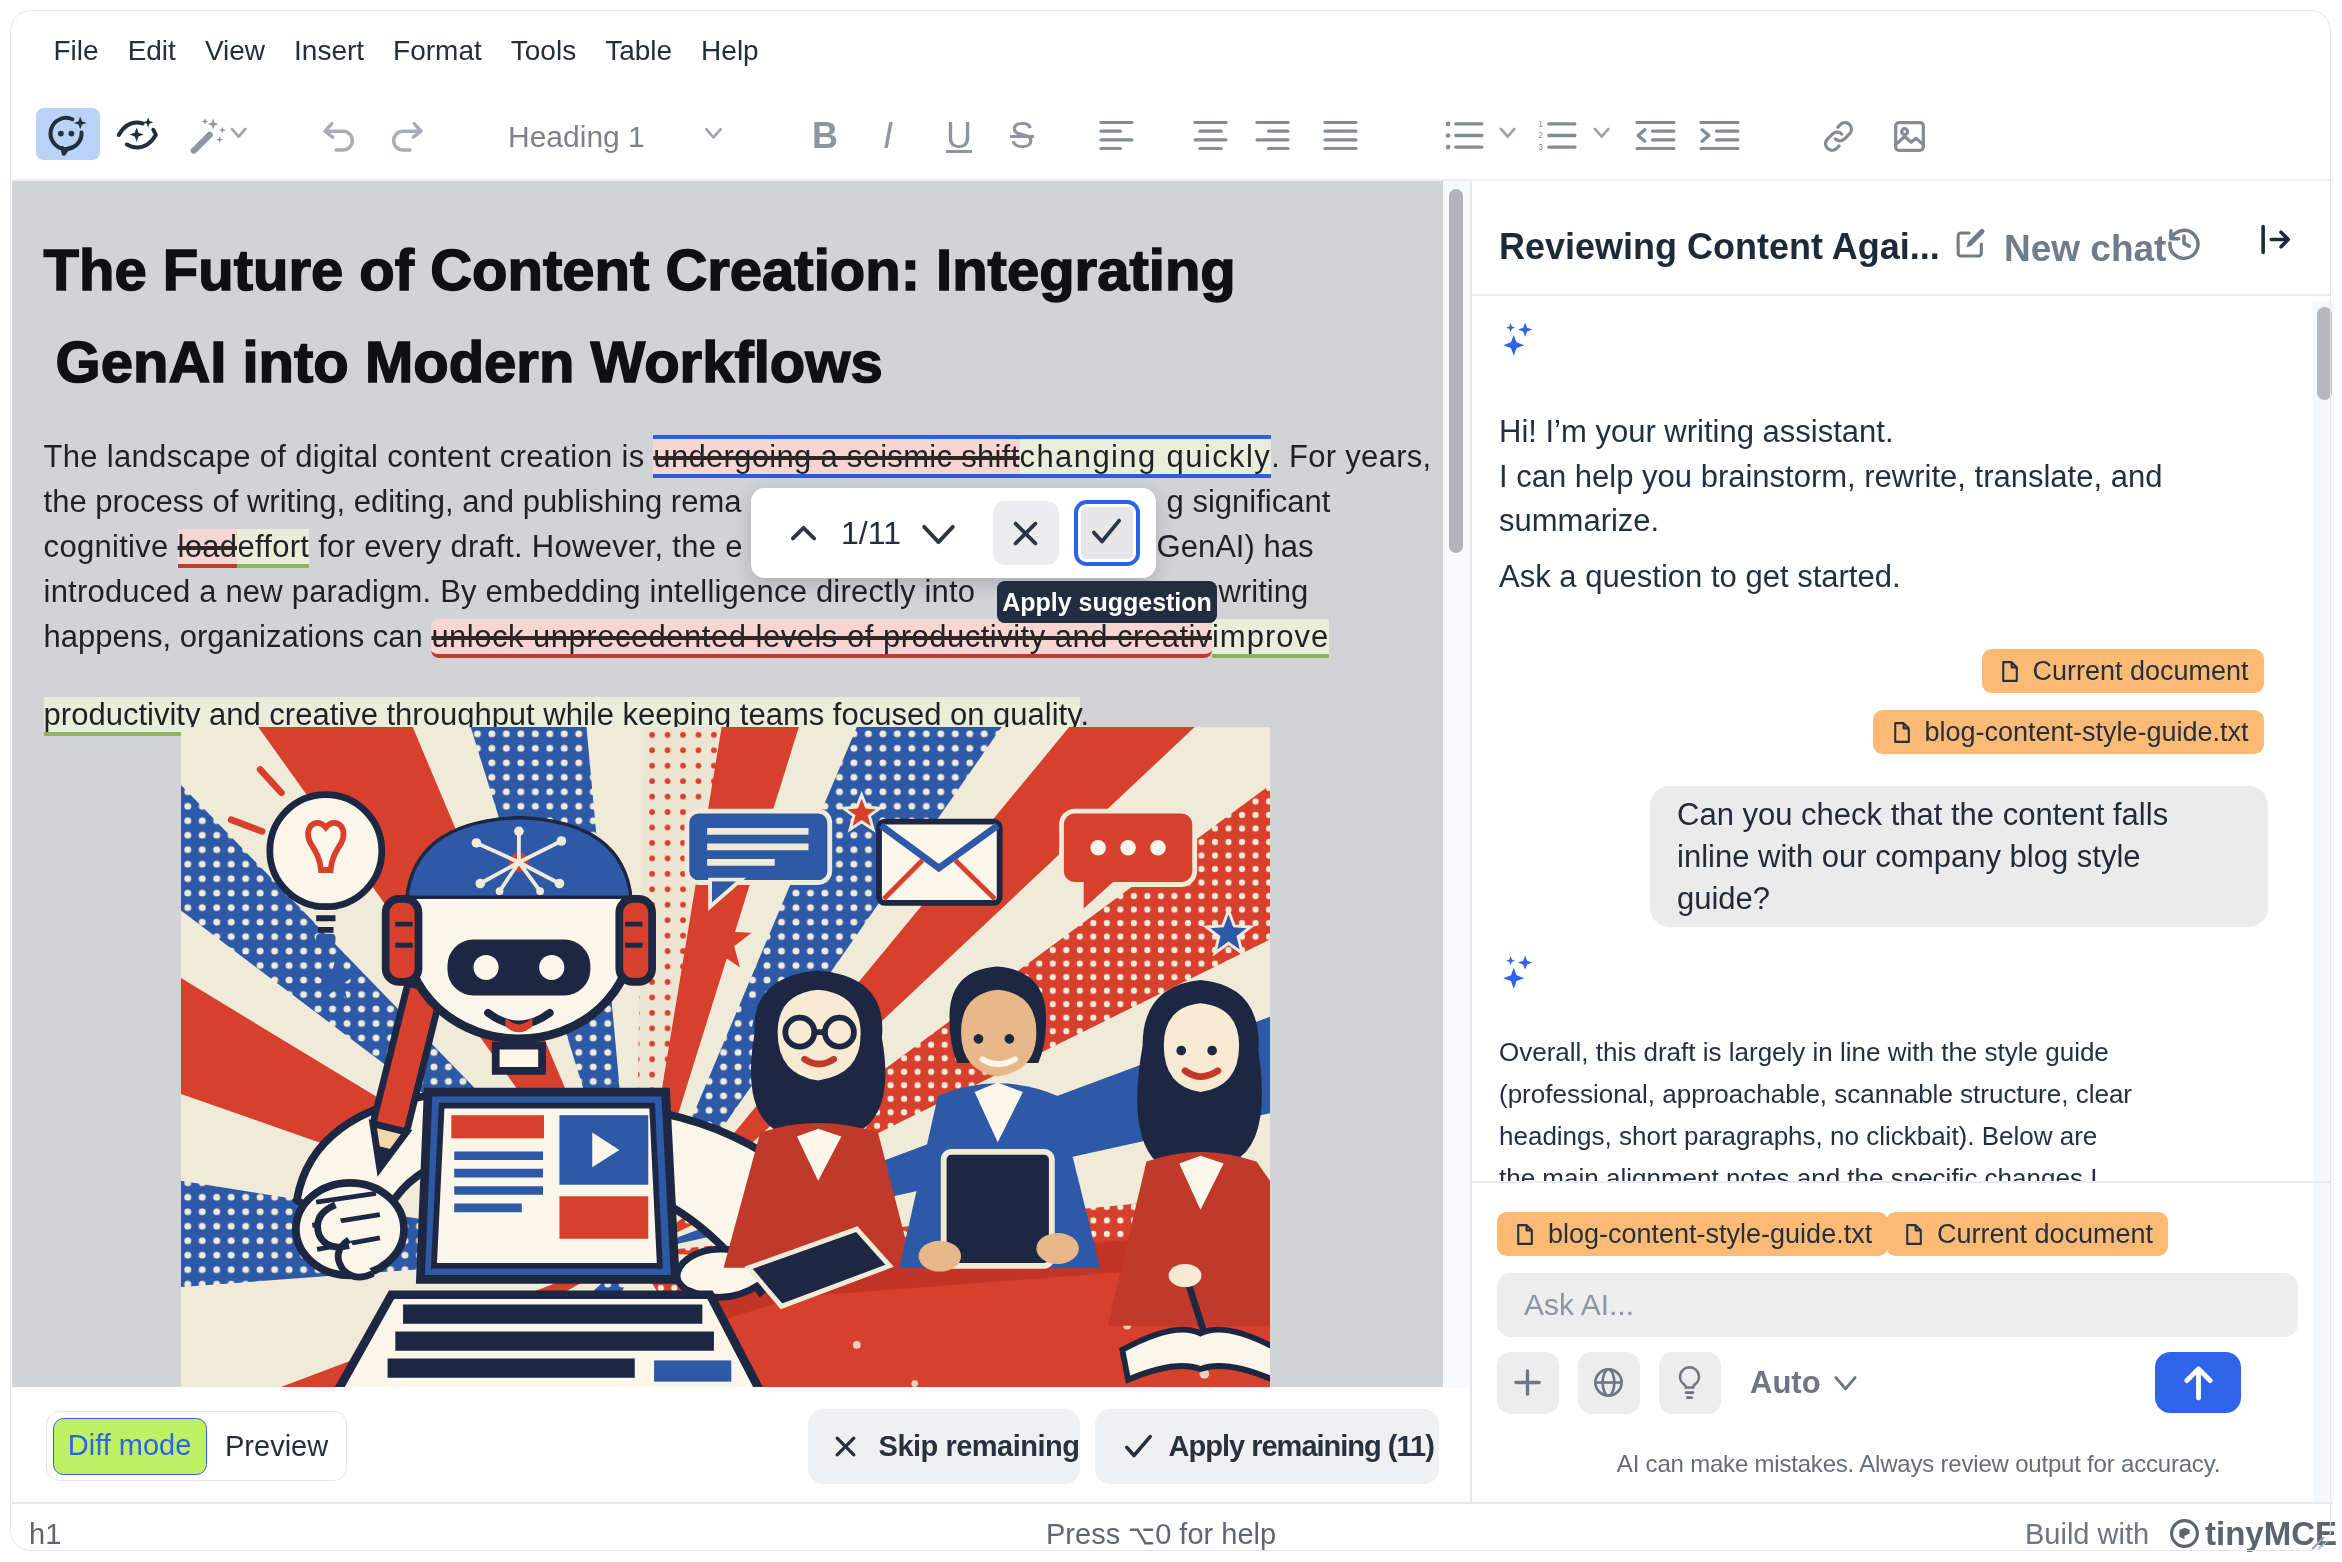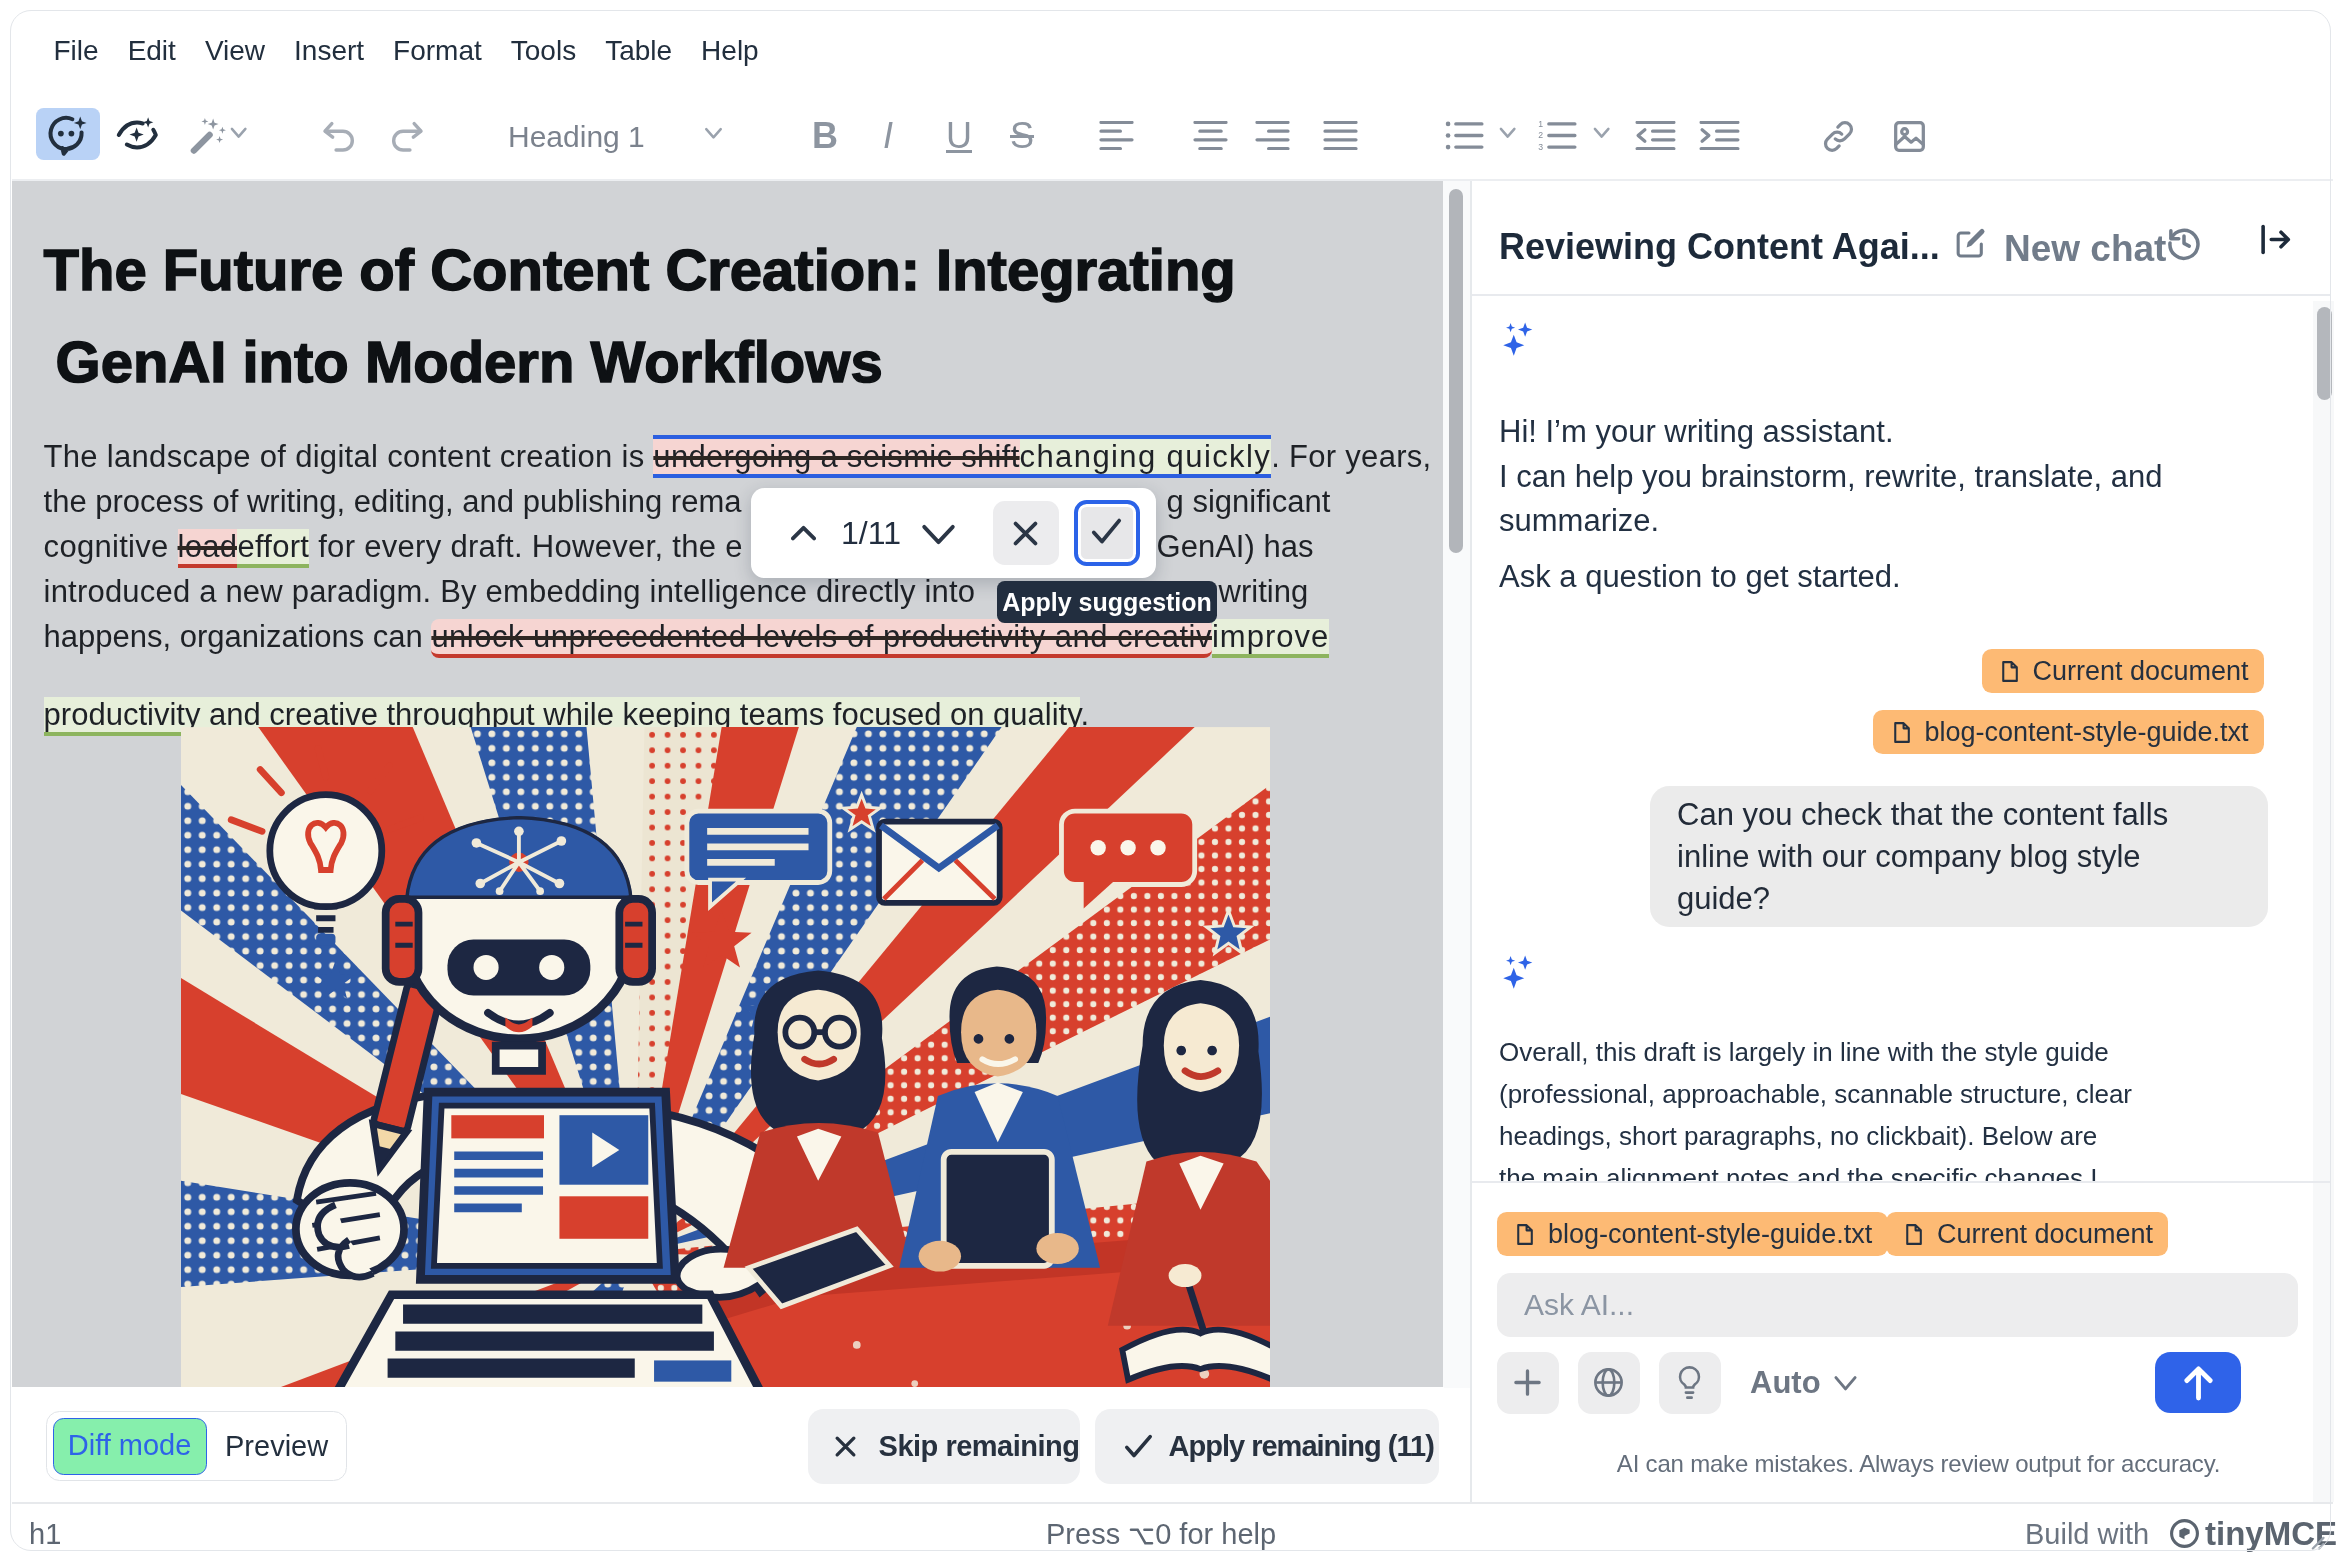--- a/index.html
+++ b/index.html
@@ -371,21 +371,21 @@
   <div class="abs" style="left:323px;top:11.6px;width:66px;height:66px;background:#e7e7e9;border-radius:12.6px;border:4.8px solid #2b63e8;box-shadow:inset 0 0 0 2.9px #fff;">
     <svg class="abs" style="left:12.6px;top:13.5px;" width="31" height="29" viewBox="0 0 34 32">
         <path d="M3 17 L12 27 L31 4" fill="none" stroke="#2b3646" stroke-width="4.2" stroke-linecap="round" stroke-linejoin="round"></path>
       </svg>
   </div>
 </div>
 <div id="tooltip">Apply suggestion</div>
 
 <div id="actionbar">
   <div class="abs" style="left:34px;top:24px;width:301px;height:70px;background:#fff;border:1.9px solid #e1e4e8;border-radius:13.5px;"></div>
-  <div class="abs" style="left:41px;top:31px;width:154px;height:57px;background:#86efac;border:1.9px solid #2e63e8;border-radius:10.6px;color:#2e63e8;font-size:29px;text-align:center;line-height:53px;">Diff mode</div>
+  <div class="abs" style="left:41px;top:31px;width:154px;height:57px;background:#bef264;border:1.9px solid #2e63e8;border-radius:10.6px;color:#2e63e8;font-size:29px;text-align:center;line-height:53px;">Diff mode</div>
   <div class="abs" style="left:207px;top:31px;width:116px;height:57px;color:#232f3e;font-size:29px;text-align:center;line-height:57px;">Preview</div>
   <div class="abs" style="left:796px;top:22px;width:272px;height:75px;background:#eff0f2;border-radius:15.4px;"></div>
   <svg class="abs" style="left:821px;top:47px;" width="25" height="25" viewBox="0 0 30 30">
       <path d="M5 5 L25 25 M25 5 L5 25" stroke="#27313f" stroke-width="4" stroke-linecap="round"></path>
     </svg>
   <div class="abs" style="left:867px;top:22px;height:75px;line-height:75px;font-size:29px;font-weight:bold;color:#27313f;letter-spacing:-0.5px;">Skip remaining</div>
   <div class="abs" style="left:1083px;top:22px;width:344px;height:75px;background:#eff0f2;border-radius:15.4px;"></div>
   <svg class="abs" style="left:1112px;top:46px;" width="29" height="27" viewBox="0 0 32 30">
       <path d="M3 16 L11 25 L29 4" fill="none" stroke="#27313f" stroke-width="4" stroke-linecap="round" stroke-linejoin="round"></path>
     </svg>

